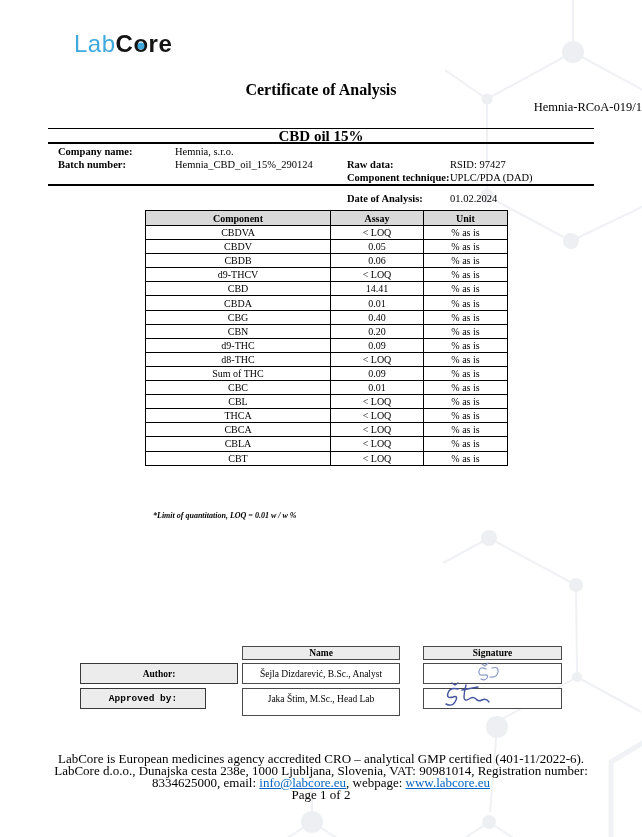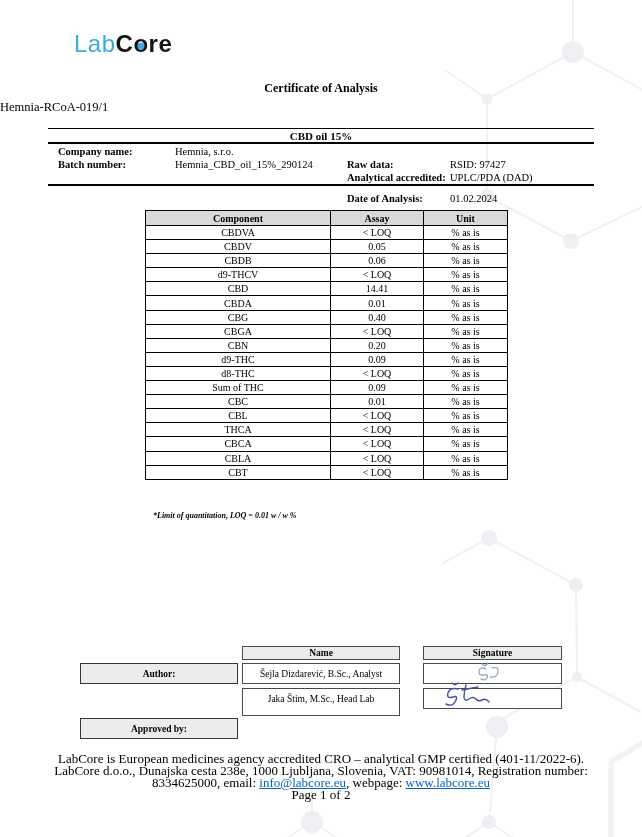--- a/index.html
+++ b/index.html
@@ -15,29 +15,29 @@
           font-size:24px; letter-spacing:0.5px; display:flex; align-items:baseline; }
   .logo-lab { color:#3EA9DD; font-weight:400; }
   .logo-core { color:#141414; font-weight:700; display:flex; }
   .logo-o { position:relative; }
   .logo-o::after { content:""; position:absolute; left:50%; top:57%;
           width:7px; height:7px; border-radius:50%; background:#3EA9DD;
           transform:translate(-50%,-50%); }
 
   
   .doc-title { position:absolute; left:0; top:81px; width:642px; text-align:center;
-          font-weight:700; font-size:12px; }
-  .doc-subtitle { position:absolute; left:0; top:100px; width:642px; text-align:left;
+          font-weight:700; font-size:16px; }
+  .doc-subtitle { position:absolute; left:0; top:100px; width:642px; text-align:right;
           font-size:12.5px; }
 
   
   .info { position:absolute; left:48px; top:128px; width:546px; height:58px;
           border-top:1px solid #000; border-bottom:2.5px solid #000; }
   .info-product { height:15px; line-height:15px; text-align:center; font-weight:700;
-          font-size:11px; border-bottom:2px solid #000; }
+          font-size:15px; border-bottom:2px solid #000; }
   .info-grid { position:relative; height:40px; font-size:10.5px; }
   .info-row { position:absolute; height:13.3px; line-height:13.3px; white-space:nowrap; }
   .info-label { font-weight:700; }
   .ir-l0 { left:10px; top:1px; }  .ir-l1 { left:10px; top:14px; }  .ir-l2 { left:10px; top:27px; }
   .ir-r0 { left:299px; top:1px;margin-top:47px; } .ir-r1 { left:299px; top:14px; } .ir-r2 { left:299px; top:27px; }
   .iv-l { position:absolute; left:117px; }
   .iv-r { position:absolute; left:103px; }
   .info-row { width:280px; }
   .info-row .info-label { position:absolute; left:0; }
 
@@ -131,21 +131,21 @@
         </div>
         <div class="info-row ir-r0">
           <span class="info-label">Date of Analysis:</span>
           <span class="iv-r">01.02.2024</span>
         </div>
         <div class="info-row ir-r1">
           <span class="info-label">Raw data:</span>
           <span class="iv-r">RSID: 97427</span>
         </div>
         <div class="info-row ir-r2">
-          <span class="info-label">Analytical accredited:</span>
+          <span class="info-label">Component technique:</span>
           <span class="iv-r">UPLC/PDA (DAD)</span>
         </div>
       </div>
     </div>
 
     <table class="results">
       <colgroup>
           <col class="c-comp">
           <col class="c-assay">
           <col class="c-unit">
@@ -187,25 +187,20 @@
             <td>CBDA</td>
             <td>0.01</td>
             <td>% as is</td>
           </tr>
           <tr>
             <td>CBG</td>
             <td>0.40</td>
             <td>% as is</td>
           </tr>
           <tr>
-            <td>CBGA</td>
-            <td>&lt; LOQ</td>
-            <td>% as is</td>
-          </tr>
-          <tr>
             <td>CBN</td>
             <td>0.20</td>
             <td>% as is</td>
           </tr>
           <tr>
             <td>d9-THC</td>
             <td>0.09</td>
             <td>% as is</td>
           </tr>
           <tr>
@@ -252,21 +247,21 @@
     </table>
     <div class="footnote">*Limit of quantitation, LOQ = 0.01 w / w %</div>
 
     <div class="sig-box sig-head" style="left:242px; top:646px; width:158px; height:14px; line-height:13px;">Name</div>
     <div class="sig-box sig-head" style="left:423px; top:646px; width:139px; height:14px; line-height:13px;">Signature</div>
 
     <div class="sig-box sig-label" style="left:80px; top:663px; width:158px; height:21px; line-height:20px;">Author:</div>
     <div class="sig-box" style="left:242px; top:663px; width:158px; height:21px; line-height:20px;">Šejla Dizdarević, B.Sc., Analyst</div>
     <div class="sig-box" style="left:423px; top:663px; width:139px; height:21px;"></div>
 
-    <div class="sig-box sig-label" style="left:80px; top:718px; width:158px; height:21px; line-height:20px;">Approved by:</div>
+    <div class="sig-box sig-label" style="left:80px; top:688px; width:126px; height:21px; line-height:20px;font-family:Liberation Mono, monospace;">Approved by:</div>
     <div class="sig-box" style="left:242px; top:688px; width:158px; height:28px; line-height:20px;">Jaka Štim, M.Sc., Head Lab</div>
     <div class="sig-box" style="left:423px; top:688px; width:139px; height:21px;"></div>
 
     <svg class="sig-ink" style="left:472px; top:661px;" width="46" height="22" viewBox="0 0 46 22">
       <g stroke="#8898C4" stroke-width="1.2" fill="none" stroke-linecap="round">
         <path d="M10 3 L13 5 L16 2"></path>
         <path d="M14 8 Q8 5 7 10 Q6 15 12 14 Q17 13 15 17 Q13 20 9 18"></path>
         <path d="M20 7 Q27 5 26 11 Q25 17 18 16"></path>
       </g>
     </svg>

